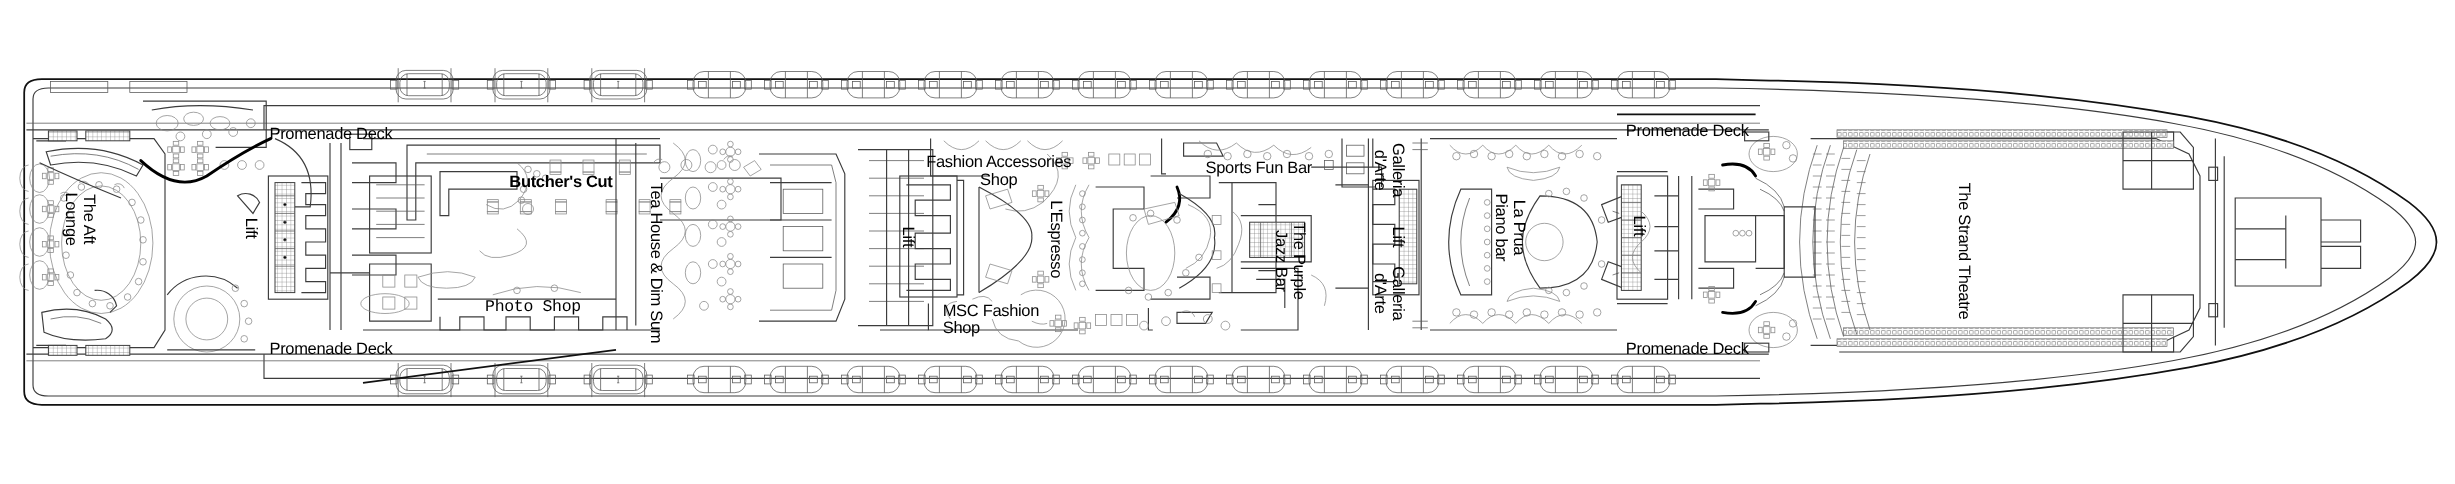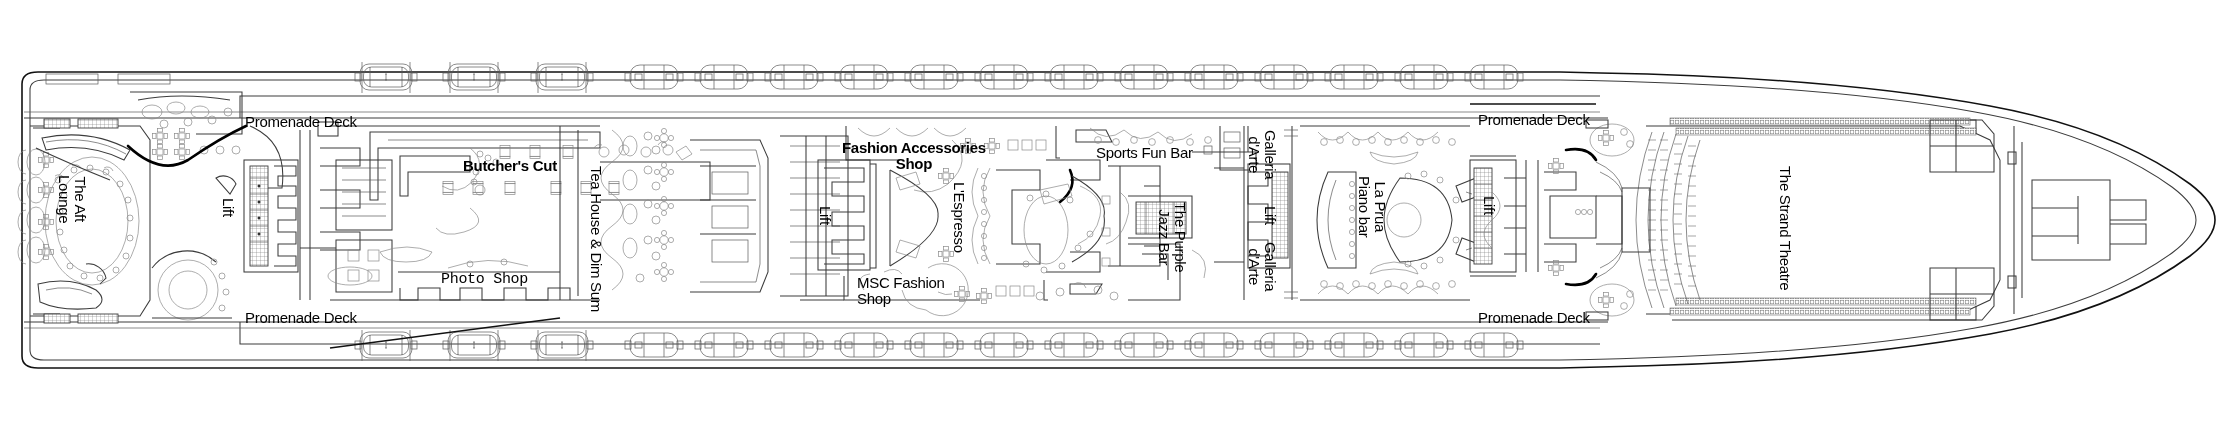--- a/index.html
+++ b/index.html
@@ -692,21 +692,21 @@
   <div class="lbl v vrot" style="left:236px; top:198px;">Lift</div>
 
   <div class="lbl h" style="left:463px; top:158px;font-weight:bold;">Butcher's Cut</div>
 
   <div class="lbl v vrot" style="left:604px; top:166px;">Tea House &amp; Dim Sum</div>
 
   <div class="lbl h" style="left:441px; top:272px;font-family:Liberation Mono, monospace;">Photo Shop</div>
 
   <div class="lbl v vrot" style="left:833px; top:206px;">Lift</div>
 
-  <div class="lbl two h" style="left:842px; top:140px; text-align:center;font-weight:bold;">Fashion Accessories
+  <div class="lbl two h" style="left:842px; top:140px; text-align:center;">Fashion Accessories
 Shop</div>
 
   <div class="lbl v vrot" style="left:967px; top:182px;">L'Espresso</div>
 
   <div class="lbl two h" style="left:857px; top:275px; text-align:left;">MSC Fashion
 Shop</div>
 
   <div class="lbl h" style="left:1096px; top:145px;">Sports Fun Bar</div>
 
   <div class="lbl two v vrot" style="left:1188px; top:202px; text-align:center;">The Purple

